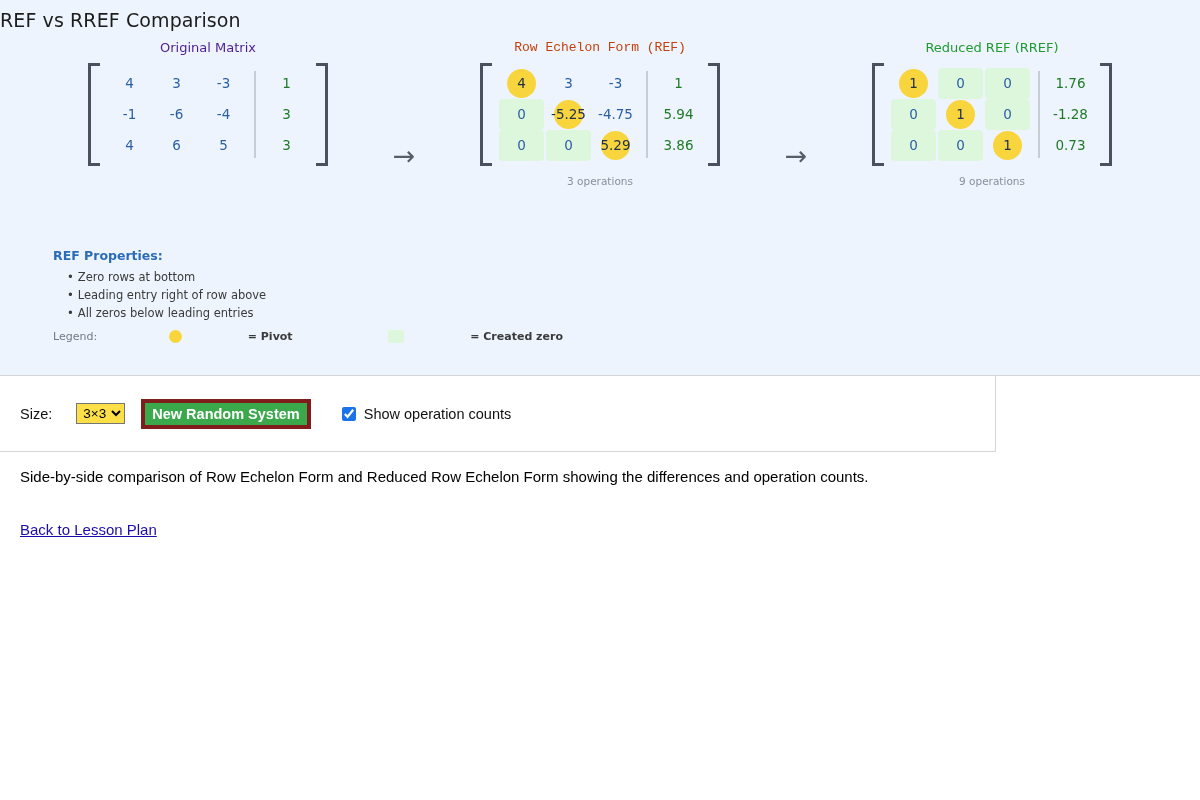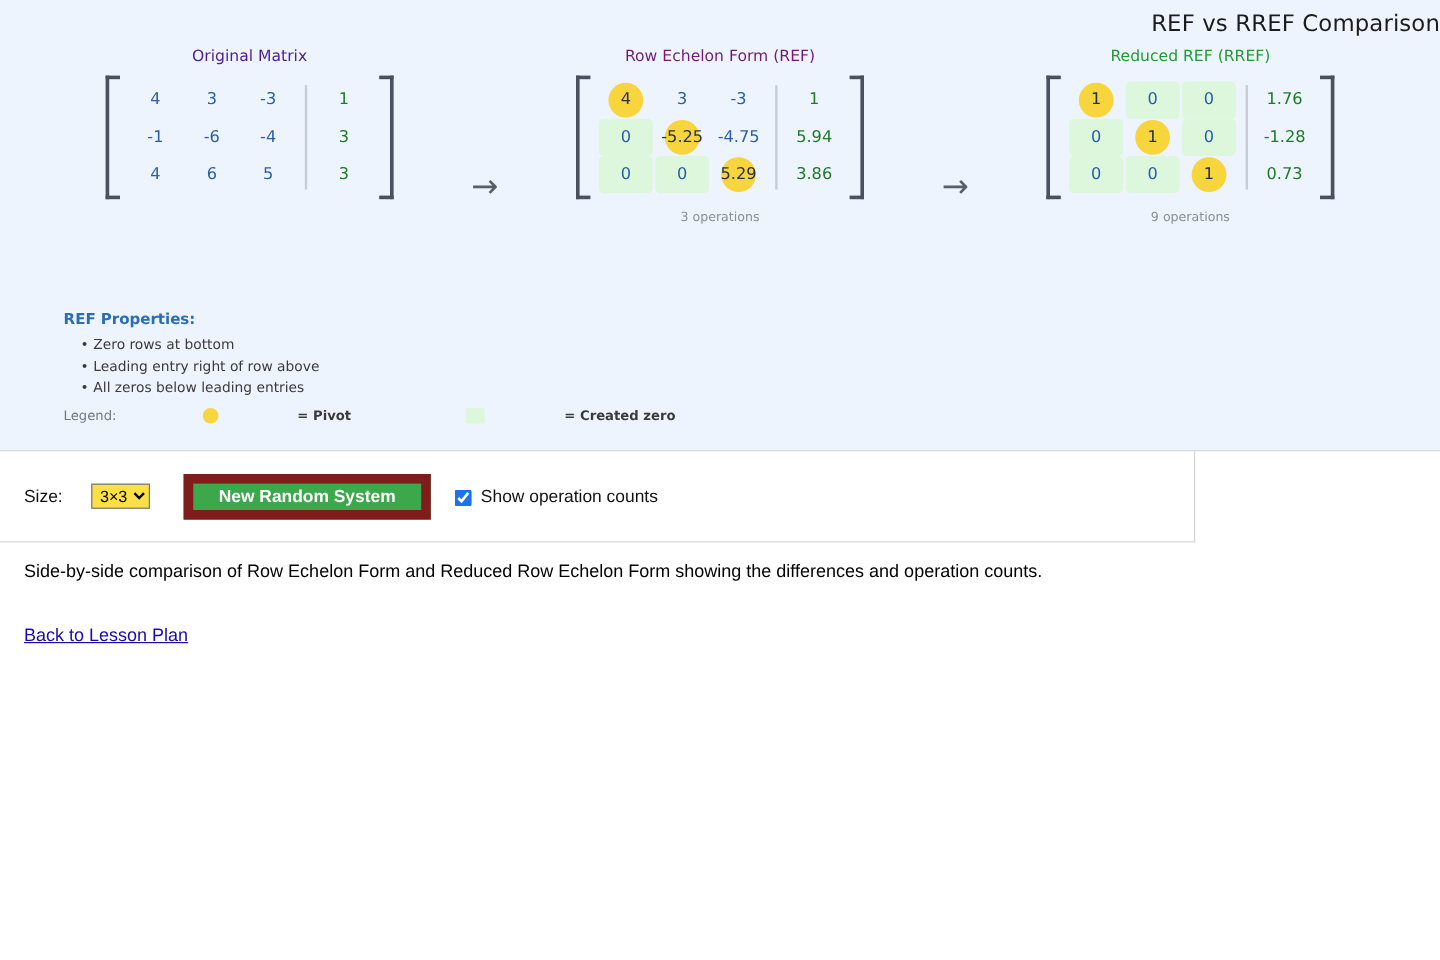--- a/index.html
+++ b/index.html
@@ -14,21 +14,21 @@
   #viz-panel {
     position: relative;
     width: 1200px;
     height: 376px;
     background: #eef4fd;
     border-bottom: 1px solid #d6d6d6;
     overflow: hidden;
   }
 
   #viz-title {
-    text-align: right;
+    text-align: left;
     font-size: 19px;
     color: #1c1c1c;
     padding-top: 9px;
     font-weight: normal;
     letter-spacing: .1px;
   }
 
   #stage {
     position: absolute;
     top: 40px; left: 0;
@@ -44,21 +44,21 @@
     flex-direction: column;
     align-items: center;
     width: 300px;
   }
   .matrix-caption {
     font-size: 13px;
     margin-bottom: 8px;
     white-space: nowrap;
   }
   .cap-original { color: #4c1d95; }
-  .cap-ref { color: #701a75; }
+  .cap-ref { color: #c2410c; font-family: Liberation Mono, monospace; }
   .cap-rref { color: #1f9b32; }
 
   .bracket-wrap {
     display: flex;
     align-items: stretch;
   }
   .bracket {
     width: 12px;
     border-top: 3px solid #4a505e;
     border-bottom: 3px solid #4a505e;
@@ -120,21 +120,21 @@
     line-height: 1;
     text-align: center;
     align-self: flex-start;
     margin-top: 102px;
     font-family: "DejaVu Sans", sans-serif;
   }
 
   
   #props {
     position: absolute;
-    top: 258px; left: 0;
+    top: 248px; left: 0;
     width: 1200px;
     display: flex;
   }
   .prop-col { width: 585px; padding-left: 53px; }
   .prop-col.right { padding-left: 637px; width: 615px; }
   .prop-head {
     font-size: 12.5px;
     font-weight: bold;
     margin-bottom: 5px;
   }
@@ -184,34 +184,34 @@
   #size-label { font-size: 14.5px; color: #111; margin-right: 24px; }
   #size-select {
     font-family: "Liberation Sans", sans-serif;
     font-size: 13.5px;
     padding: 1px 2px;
     border: 1px solid #767676;
     background: #fde047;
     color: #000;
   }
   #new-system-btn {
-    margin-left: 28px;
+    margin-left: 16px;
     background: #3aa84b;
     color: #ffffff;
     font-size: 14.5px;
     font-weight: bold;
-    border: 8px solid #7f1d1d;
-    padding: 3px 21px;
+    border: 4px solid #7f1d1d;
+    padding: 3px 7px;
     cursor: pointer;
     font-family: "Liberation Sans", sans-serif;
   }
   #show-ops-wrap {
     display: flex;
-    align-items: flex-end;
-    margin-left: 20px;
+    align-items: center;
+    margin-left: 31px;
   }
   #show-ops-checkbox {
     width: 14px; height: 14px;
     accent-color: #1a73e8;
     margin: 0 8px 0 0;
     cursor: pointer;
   }
   #show-ops-label { font-size: 14.5px; color: #111; }
 
   

